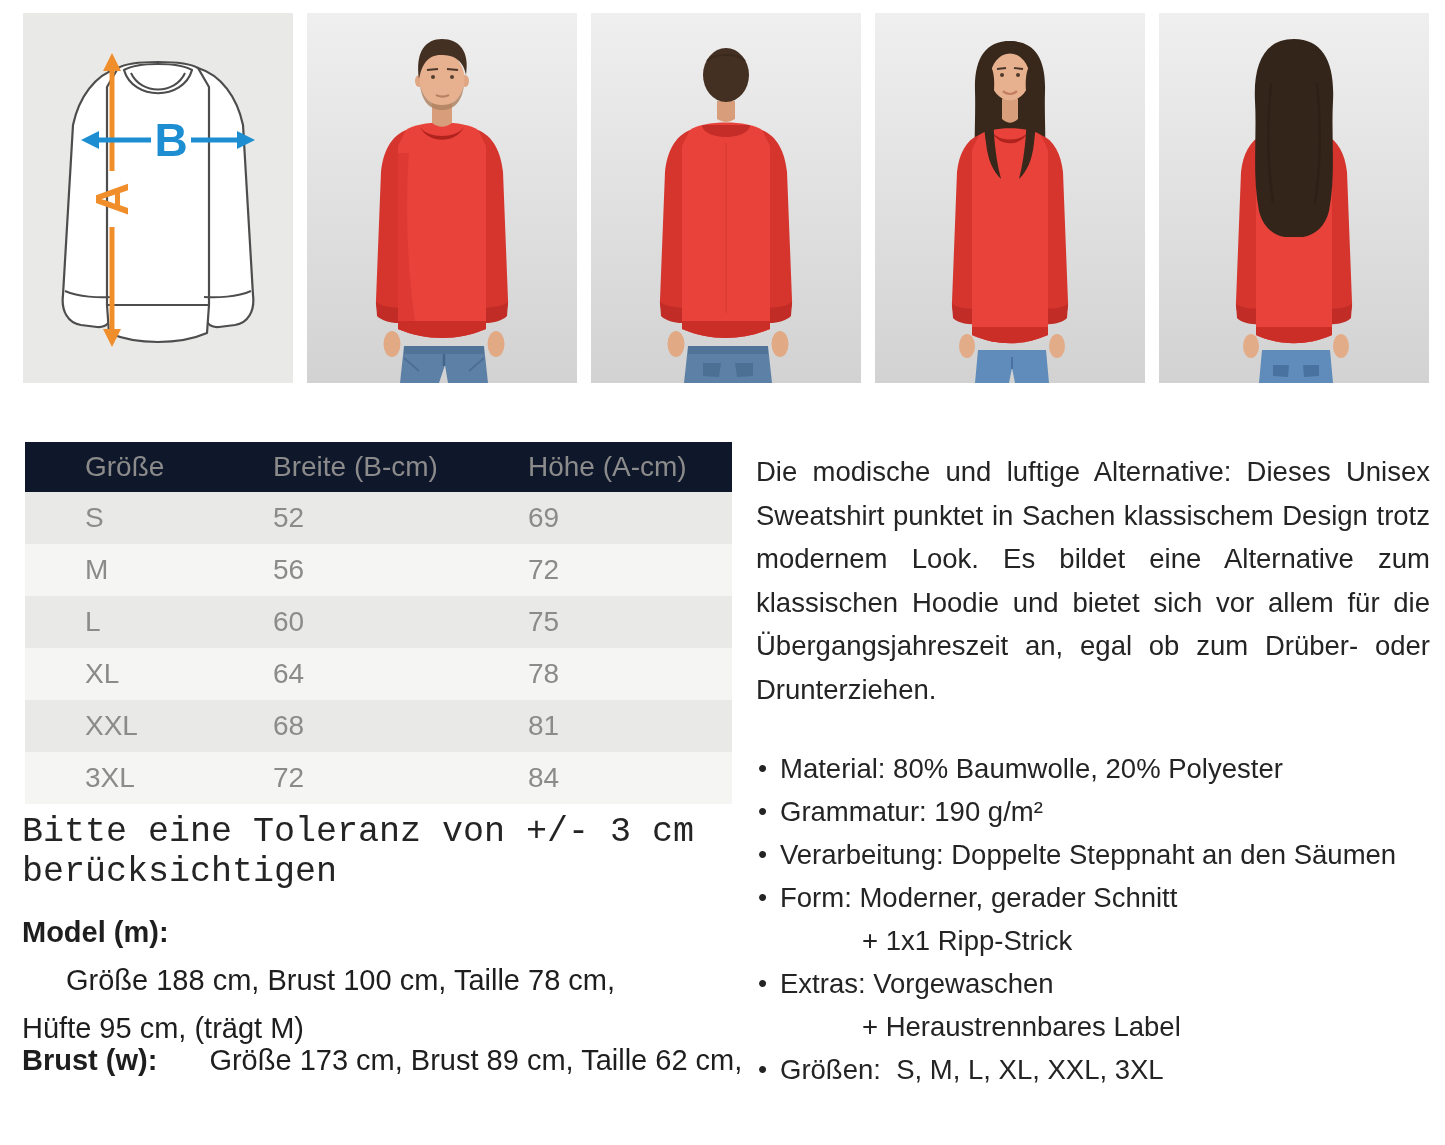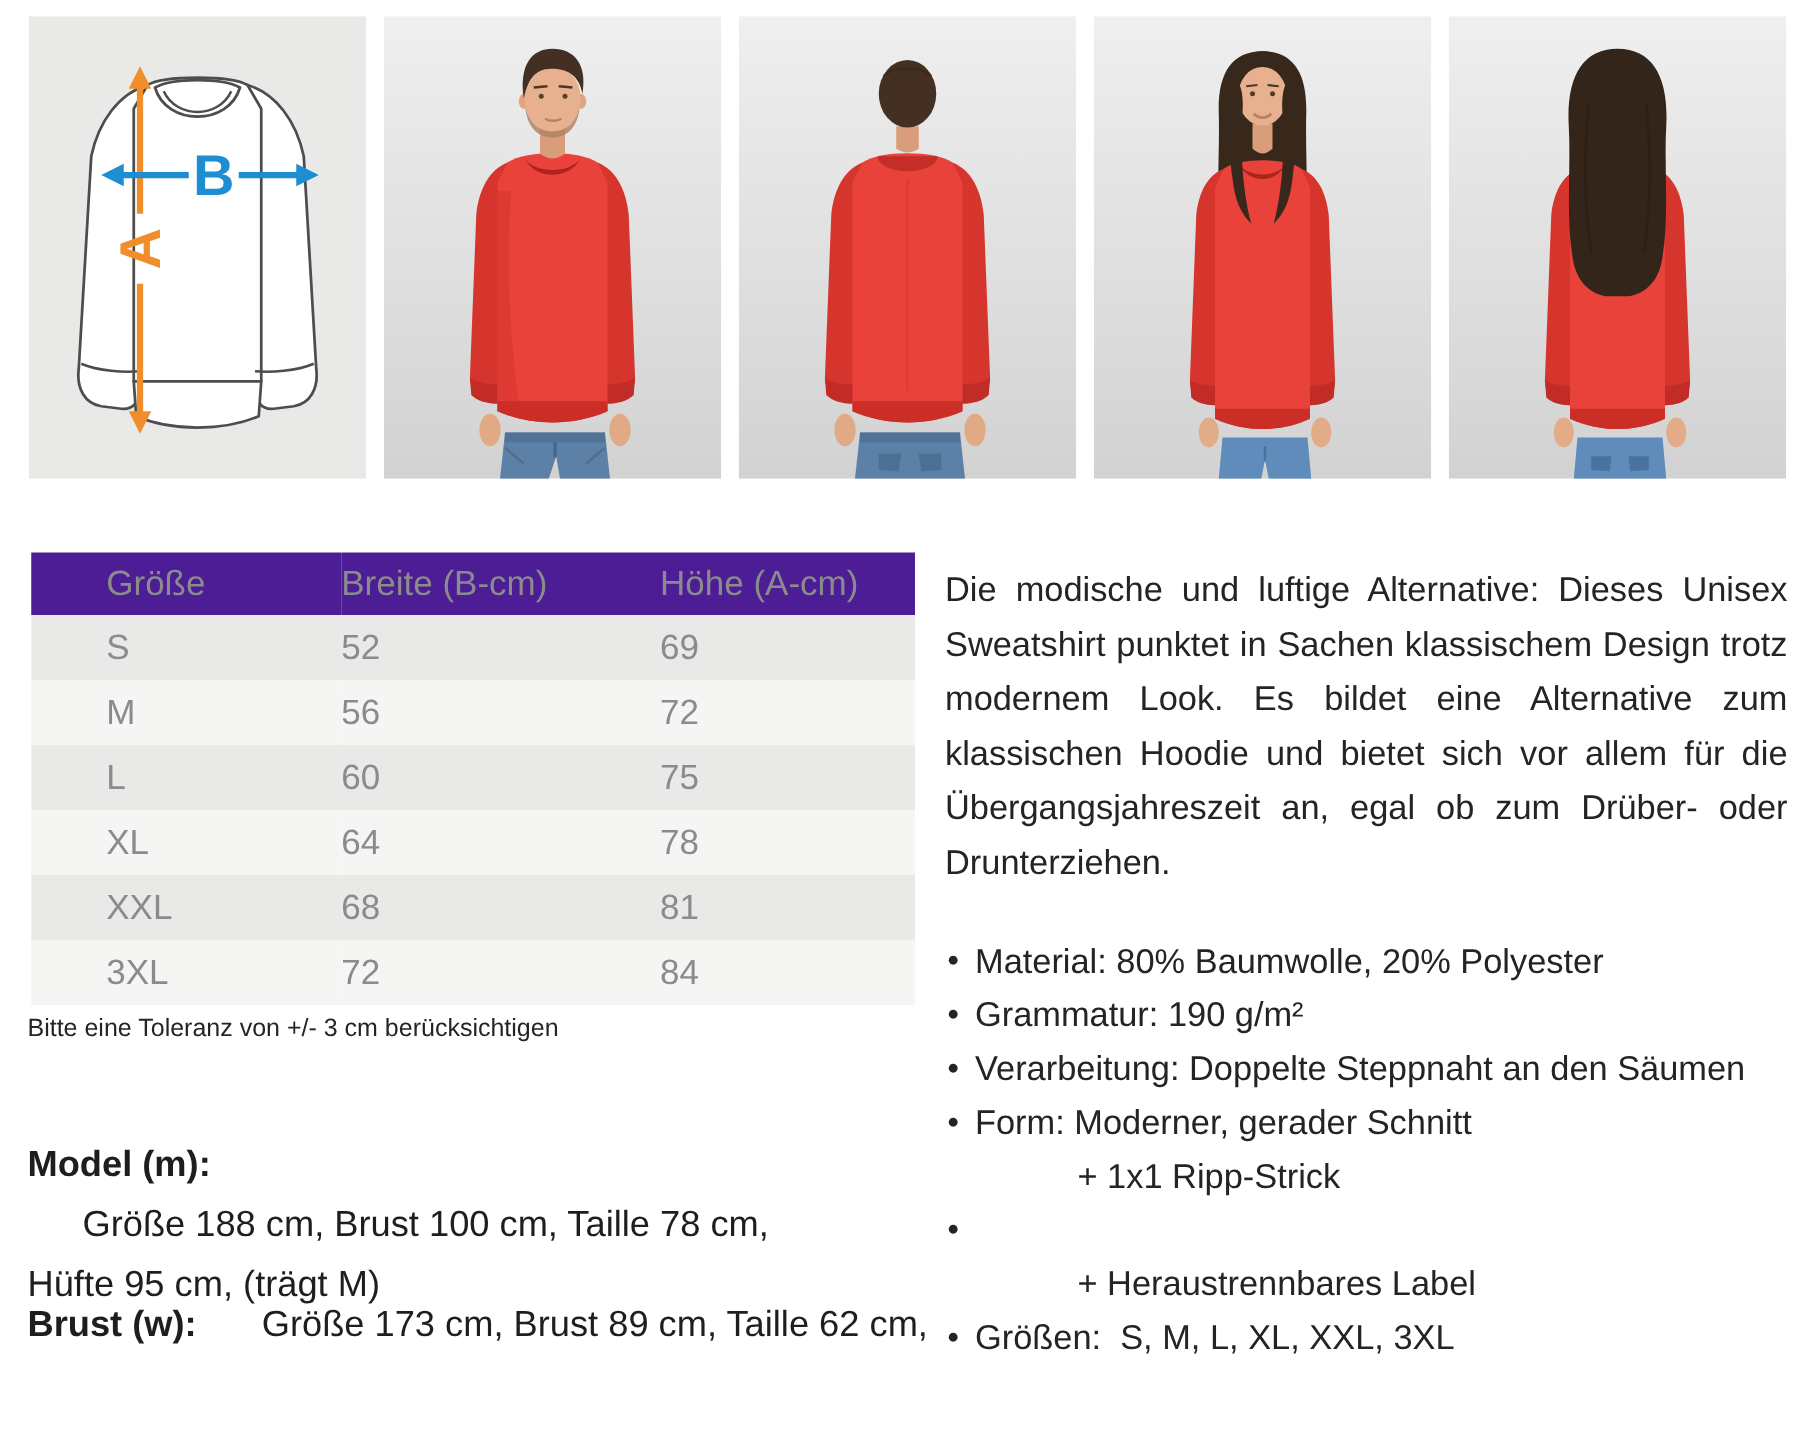--- a/index.html
+++ b/index.html
@@ -18,29 +18,29 @@
   #panel-woman-back{left:1159px;}
 
   table.size-table{
     position:absolute;left:25px;top:442px;width:707px;
     border-collapse:collapse;table-layout:fixed;
     font-size:28px;color:#8b8b8b;
   }
   table.size-table th,table.size-table td{
     font-weight:400;text-align:left;padding:0;vertical-align:middle;
   }
-  table.size-table thead th{height:50px;background:#4c1d95;}
+  table.size-table thead th{height:50px;background:#0f172a;}
   table.size-table tbody td{height:52px;}
   table.size-table tbody tr:nth-child(odd){background:#e9e9e7;}
   table.size-table tbody tr:nth-child(even){background:#f5f5f4;}
   table.size-table th:first-child,table.size-table td:first-child{padding-left:60px;}
 
   .tolerance{
     position:absolute;left:22px;top:812px;width:710px;
-    font-size:20px;color:#242424;
+    font-size:35px;color:#242424;font-family:Liberation Mono, monospace;
   }
   .model-block{
     position:absolute;left:22px;width:724px;
     font-size:29px;line-height:48px;color:#1e1e1e;
   }
   #model-m{top:908px;}
   #model-w{top:1036px;}
   .model-label{font-weight:700;}
   .model-line1{white-space:nowrap;margin-left:44px;}
 
@@ -310,16 +310,16 @@
 </div>
 
 <p class="description">Die modische und luftige Alternative: Dieses Unisex Sweatshirt punktet in Sachen klassischem Design trotz modernem Look. Es bildet eine Alternative zum klassischen Hoodie und bietet sich vor allem für die Übergangsjahreszeit an, egal ob zum Drüber- oder Drunterziehen.</p>
 
 <div class="features" id="feature-list">
     <div class="feature-line bulleted"><span class="bullet">•</span><span>Material: 80% Baumwolle, 20% Polyester</span></div>
     <div class="feature-line bulleted"><span class="bullet">•</span><span>Grammatur: 190 g/m²</span></div>
     <div class="feature-line bulleted"><span class="bullet">•</span><span>Verarbeitung: Doppelte Steppnaht an den Säumen</span></div>
     <div class="feature-line bulleted"><span class="bullet">•</span><span>Form: Moderner, gerader Schnitt</span></div>
     <div class="feature-line indented"><span>+ 1x1 Ripp-Strick</span></div>
-    <div class="feature-line bulleted"><span class="bullet">•</span></div>
+    <div class="feature-line bulleted"><span class="bullet">•</span><span>Extras: Vorgewaschen</span></div>
     <div class="feature-line indented"><span>+ Heraustrennbares Label</span></div>
     <div class="feature-line bulleted"><span class="bullet">•</span><span>Größen:  S, M, L, XL, XXL, 3XL</span></div>
   </div>
 
 </body></html>

